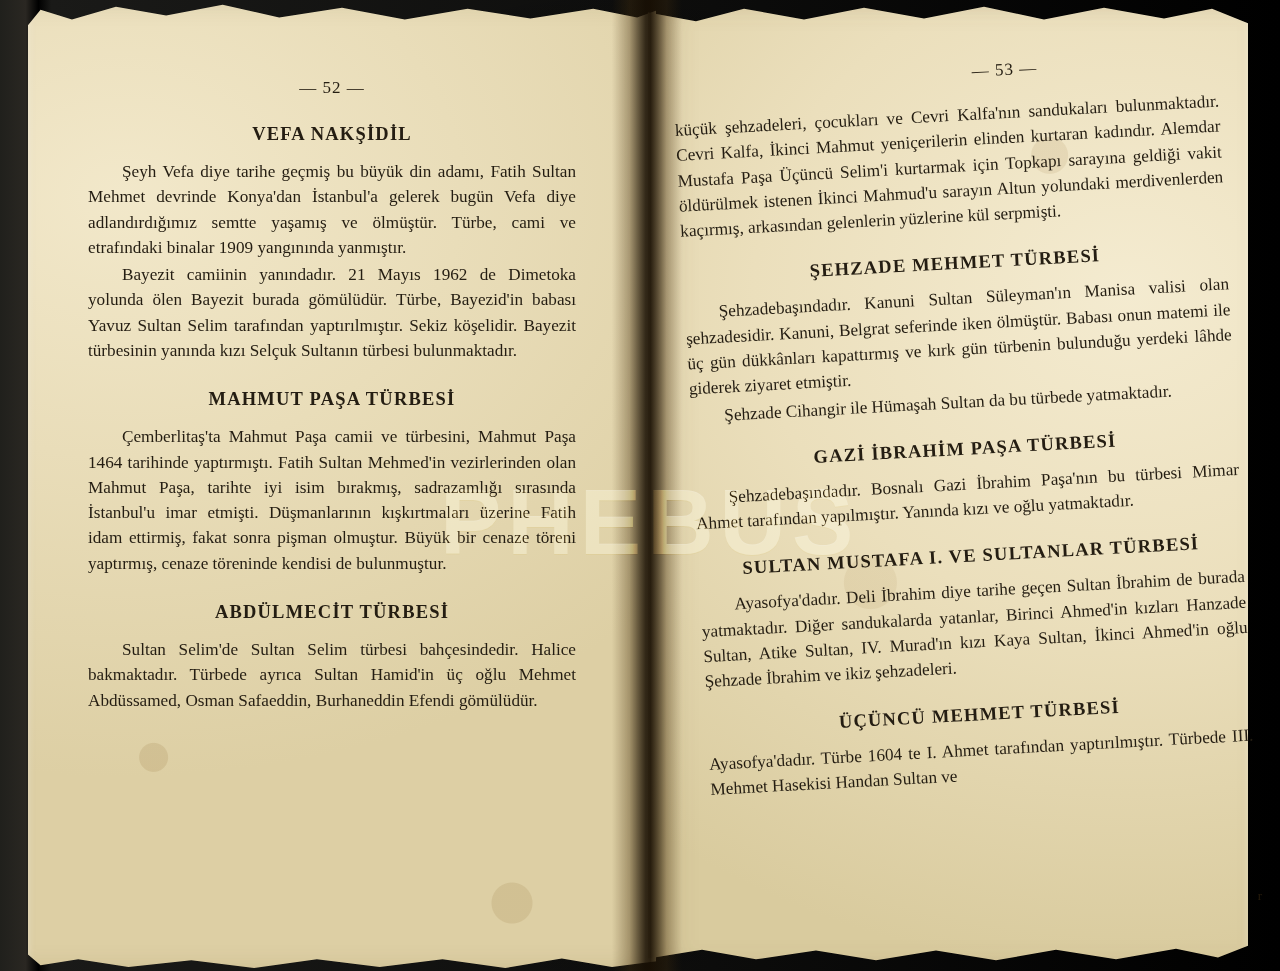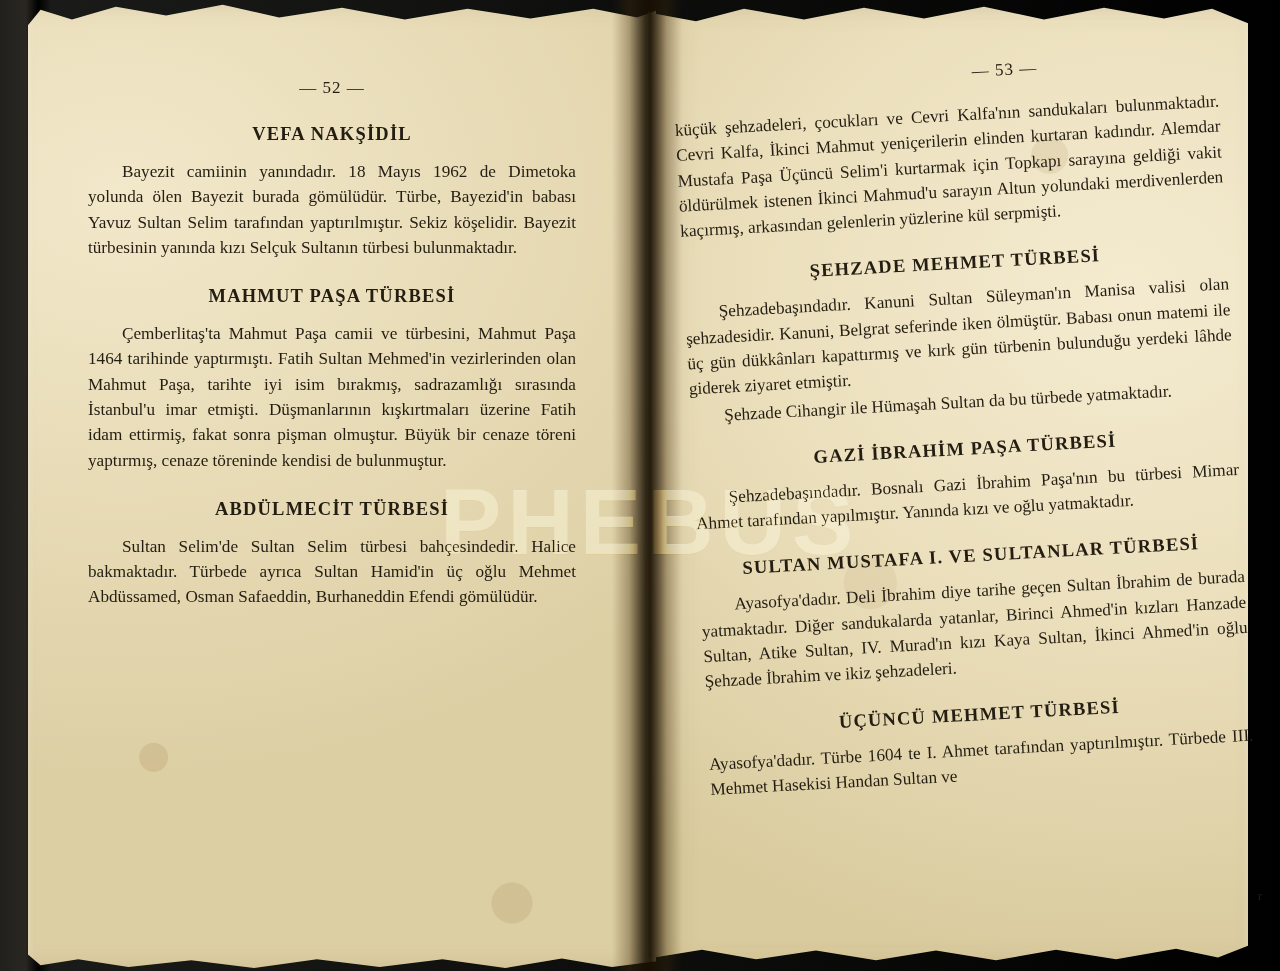--- a/index.html
+++ b/index.html
@@ -177,22 +177,23 @@
 
     <div class="leaf leaf-left"></div>
     <div class="leaf leaf-right"></div>
     <div class="gutter"></div>
     <div class="grain"></div>
 
     <div class="col col-left">
       <div class="folio">— 52 —</div>
 
       <h2 class="sec">VEFA NAKŞİDİL</h2>
-
-      <p class="body">Bayezit camiinin yanındadır. 18 Mayıs 1962 de Dimetoka yolunda ölen Bayezit burada gömülüdür. Türbe, Bayezid'in babası Yavuz Sultan Selim tarafından yaptırılmıştır. Sekiz köşelidir. Bayezit türbesinin yanında kızı Selçuk Sultanın türbesi bulunmaktadır.</p>
+      <p class="body">Şeyh Vefa diye tarihe geçmiş bu büyük din adamı, Fatih Sultan Mehmet devrinde Konya'dan İstanbul'a gelerek bugün Vefa diye adlandırdığımız semtte yaşamış ve ölmüştür. Türbe, cami ve etrafındaki binalar 1909 yangınında yanmıştır.</p>
+
+      <p class="body">Bayezit camiinin yanındadır. 21 Mayıs 1962 de Dimetoka yolunda ölen Bayezit burada gömülüdür. Türbe, Bayezid'in babası Yavuz Sultan Selim tarafından yaptırılmıştır. Sekiz köşelidir. Bayezit türbesinin yanında kızı Selçuk Sultanın türbesi bulunmaktadır.</p>
 
       <h2 class="sec">MAHMUT PAŞA TÜRBESİ</h2>
       <p class="body">Çemberlitaş'ta Mahmut Paşa camii ve türbesini, Mahmut Paşa 1464 tarihinde yaptırmıştı. Fatih Sultan Mehmed'in vezirlerinden olan Mahmut Paşa, tarihte iyi isim bırakmış, sadrazamlığı sırasında İstanbul'u imar etmişti. Düşmanlarının kışkırtmaları üzerine Fatih idam ettirmiş, fakat sonra pişman olmuştur. Büyük bir cenaze töreni yaptırmış, cenaze töreninde kendisi de bulunmuştur.</p>
 
       <h2 class="sec">ABDÜLMECİT TÜRBESİ</h2>
       <p class="body">Sultan Selim'de Sultan Selim türbesi bahçesindedir. Halice bakmaktadır. Türbede ayrıca Sultan Hamid'in üç oğlu Mehmet Abdüssamed, Osman Safaeddin, Burhaneddin Efendi gömülüdür.</p>
 
     </div>
 
     <div class="col col-right">

